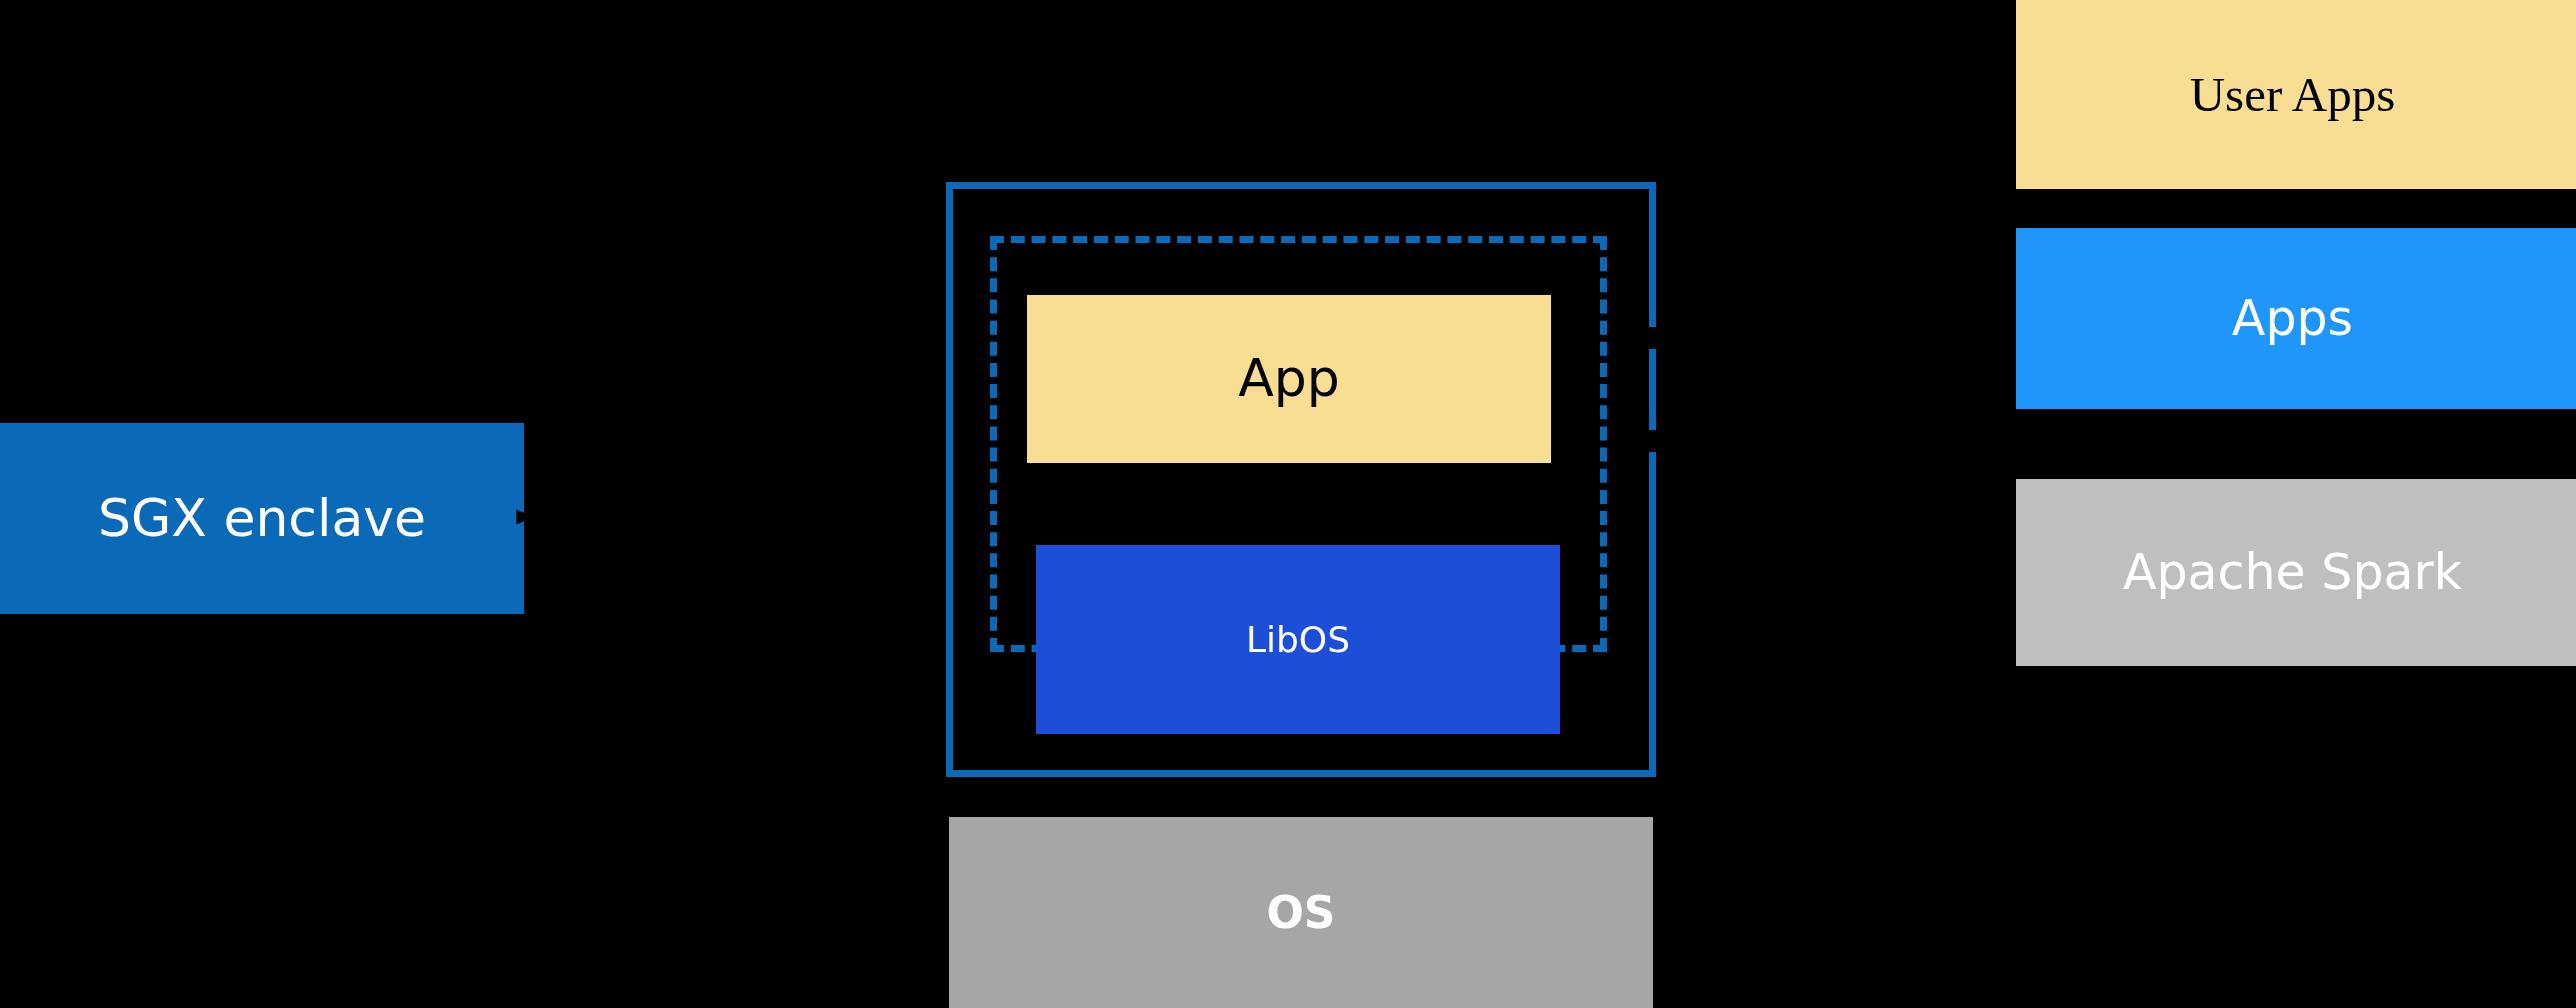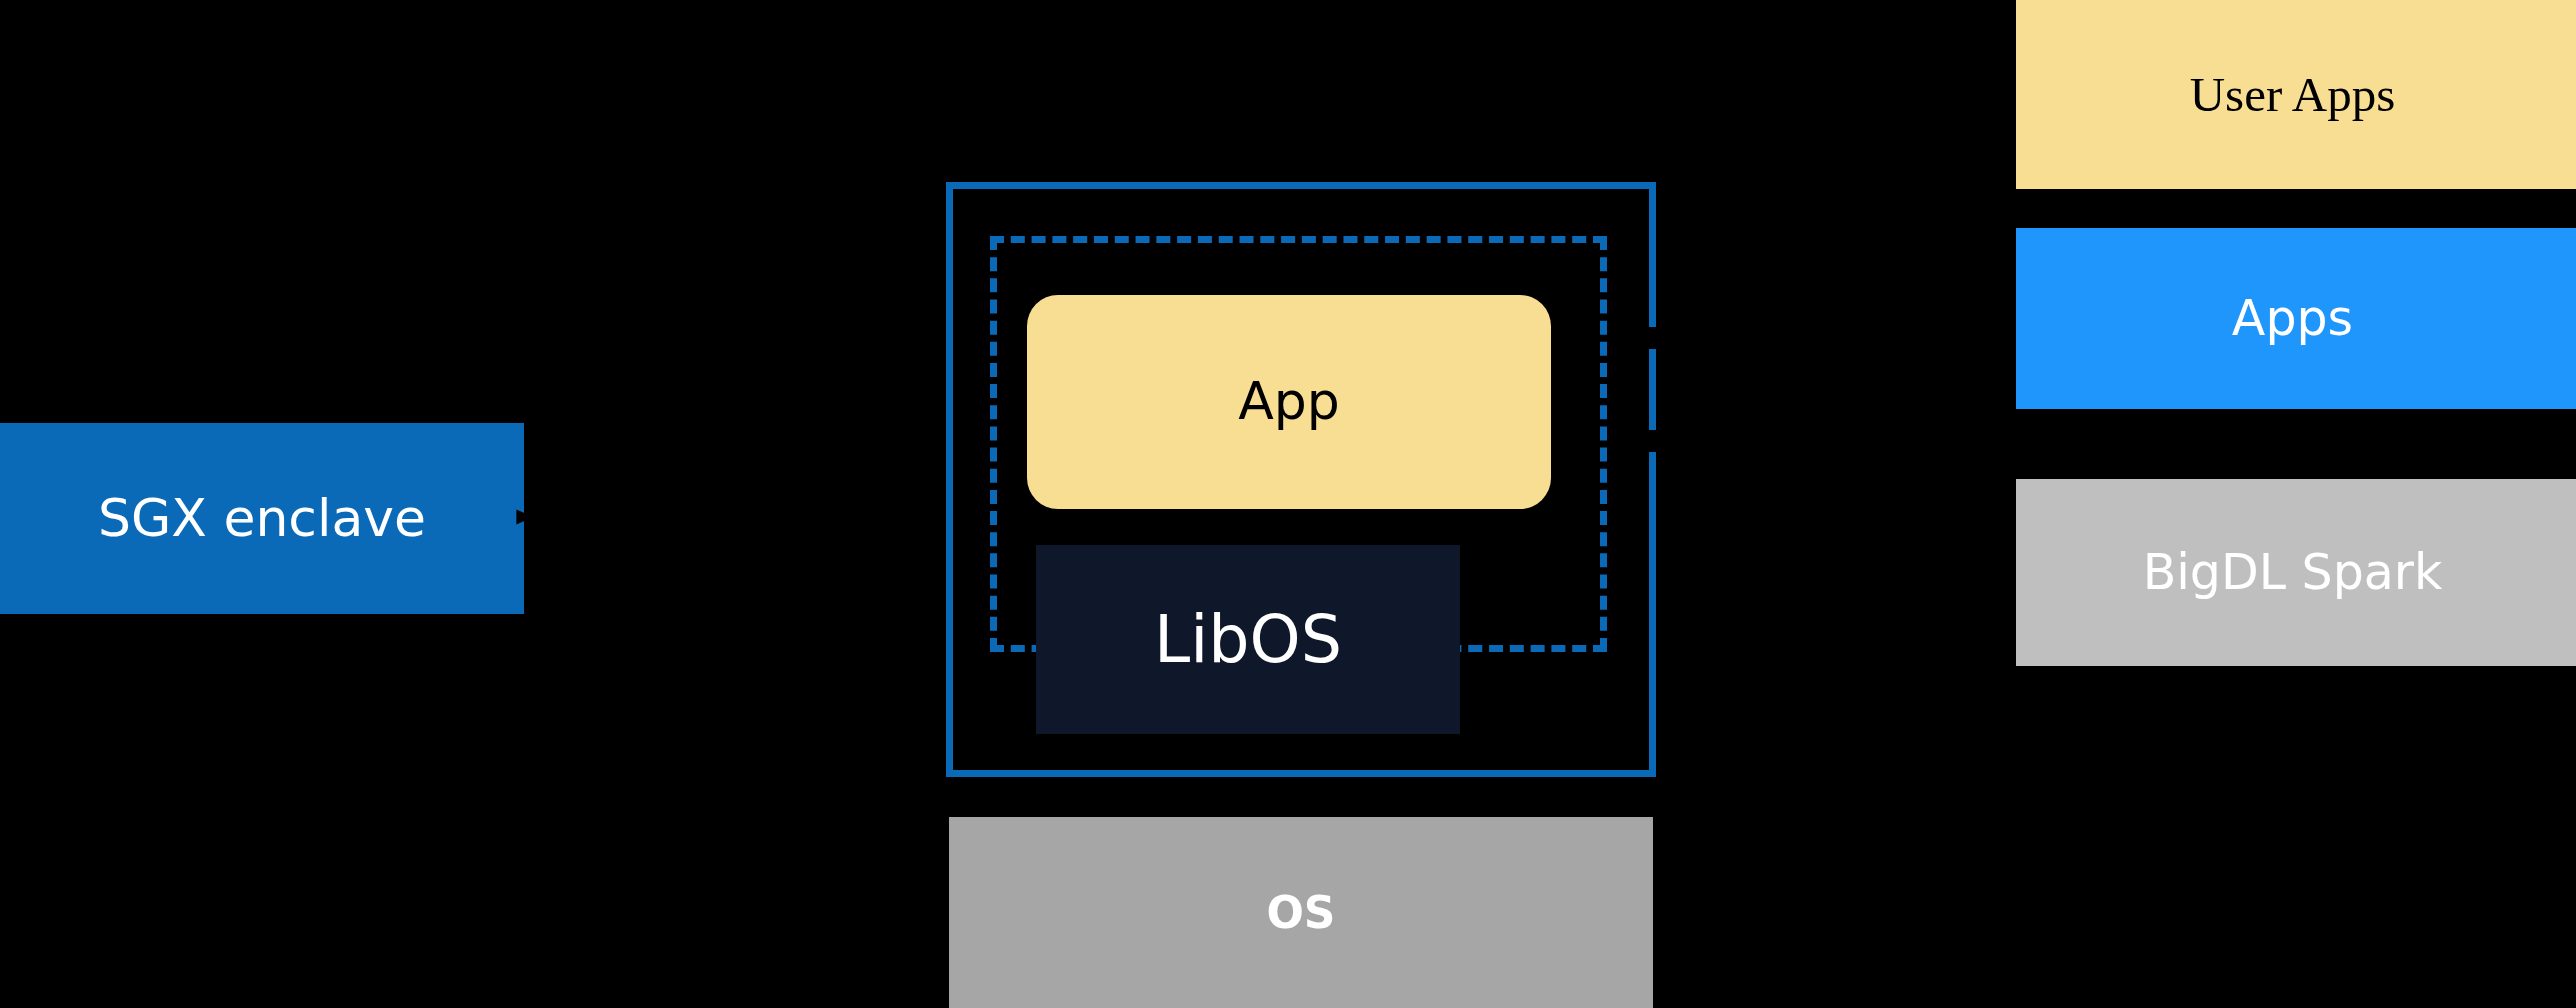--- a/index.html
+++ b/index.html
@@ -78,44 +78,43 @@
     border: 7.5px dashed #0a6ab8;
     box-sizing: border-box;
     background: transparent;
   }
 
   
   #app-box {
     left: 1027px;
     top: 295px;
     width: 524px;
-    height: 214px;
+    height: 168px;
     background: #f8de93;
     color: #000000;
     font-size: 52px;
-    border-radius: 31px;
   }
   
   #app-arrow {
     position: absolute;
     left: 1546px;
     top: 188px;
     width: 22px;
     height: 22px;
   }
 
   
   #libos-box {
     left: 1036px;
     top: 545px;
-    width: 424px;
+    width: 524px;
     height: 189px;
-    background: #0f172a;
-    color: #ffffff;
-    font-size: 65px;
+    background: #1d4ed8;
+    color: #ffffff;
+    font-size: 36px;
   }
 
   
   #os-box {
     left: 949px;
     top: 817px;
     width: 704px;
     height: 192px;
     background: #a6a6a6;
     color: #ffffff;
@@ -197,17 +196,17 @@
 
   <div class="box" id="user-apps-box">
     <span class="label">User Apps</span>
   </div>
 
   <div class="box" id="bigdl-box">
     <span class="label">Apps</span>
   </div>
 
   <div class="box" id="apache-spark-box">
-    <span class="label">BigDL Spark</span>
+    <span class="label">Apache Spark</span>
   </div>
 
 </div>
 
 
 </body></html>

